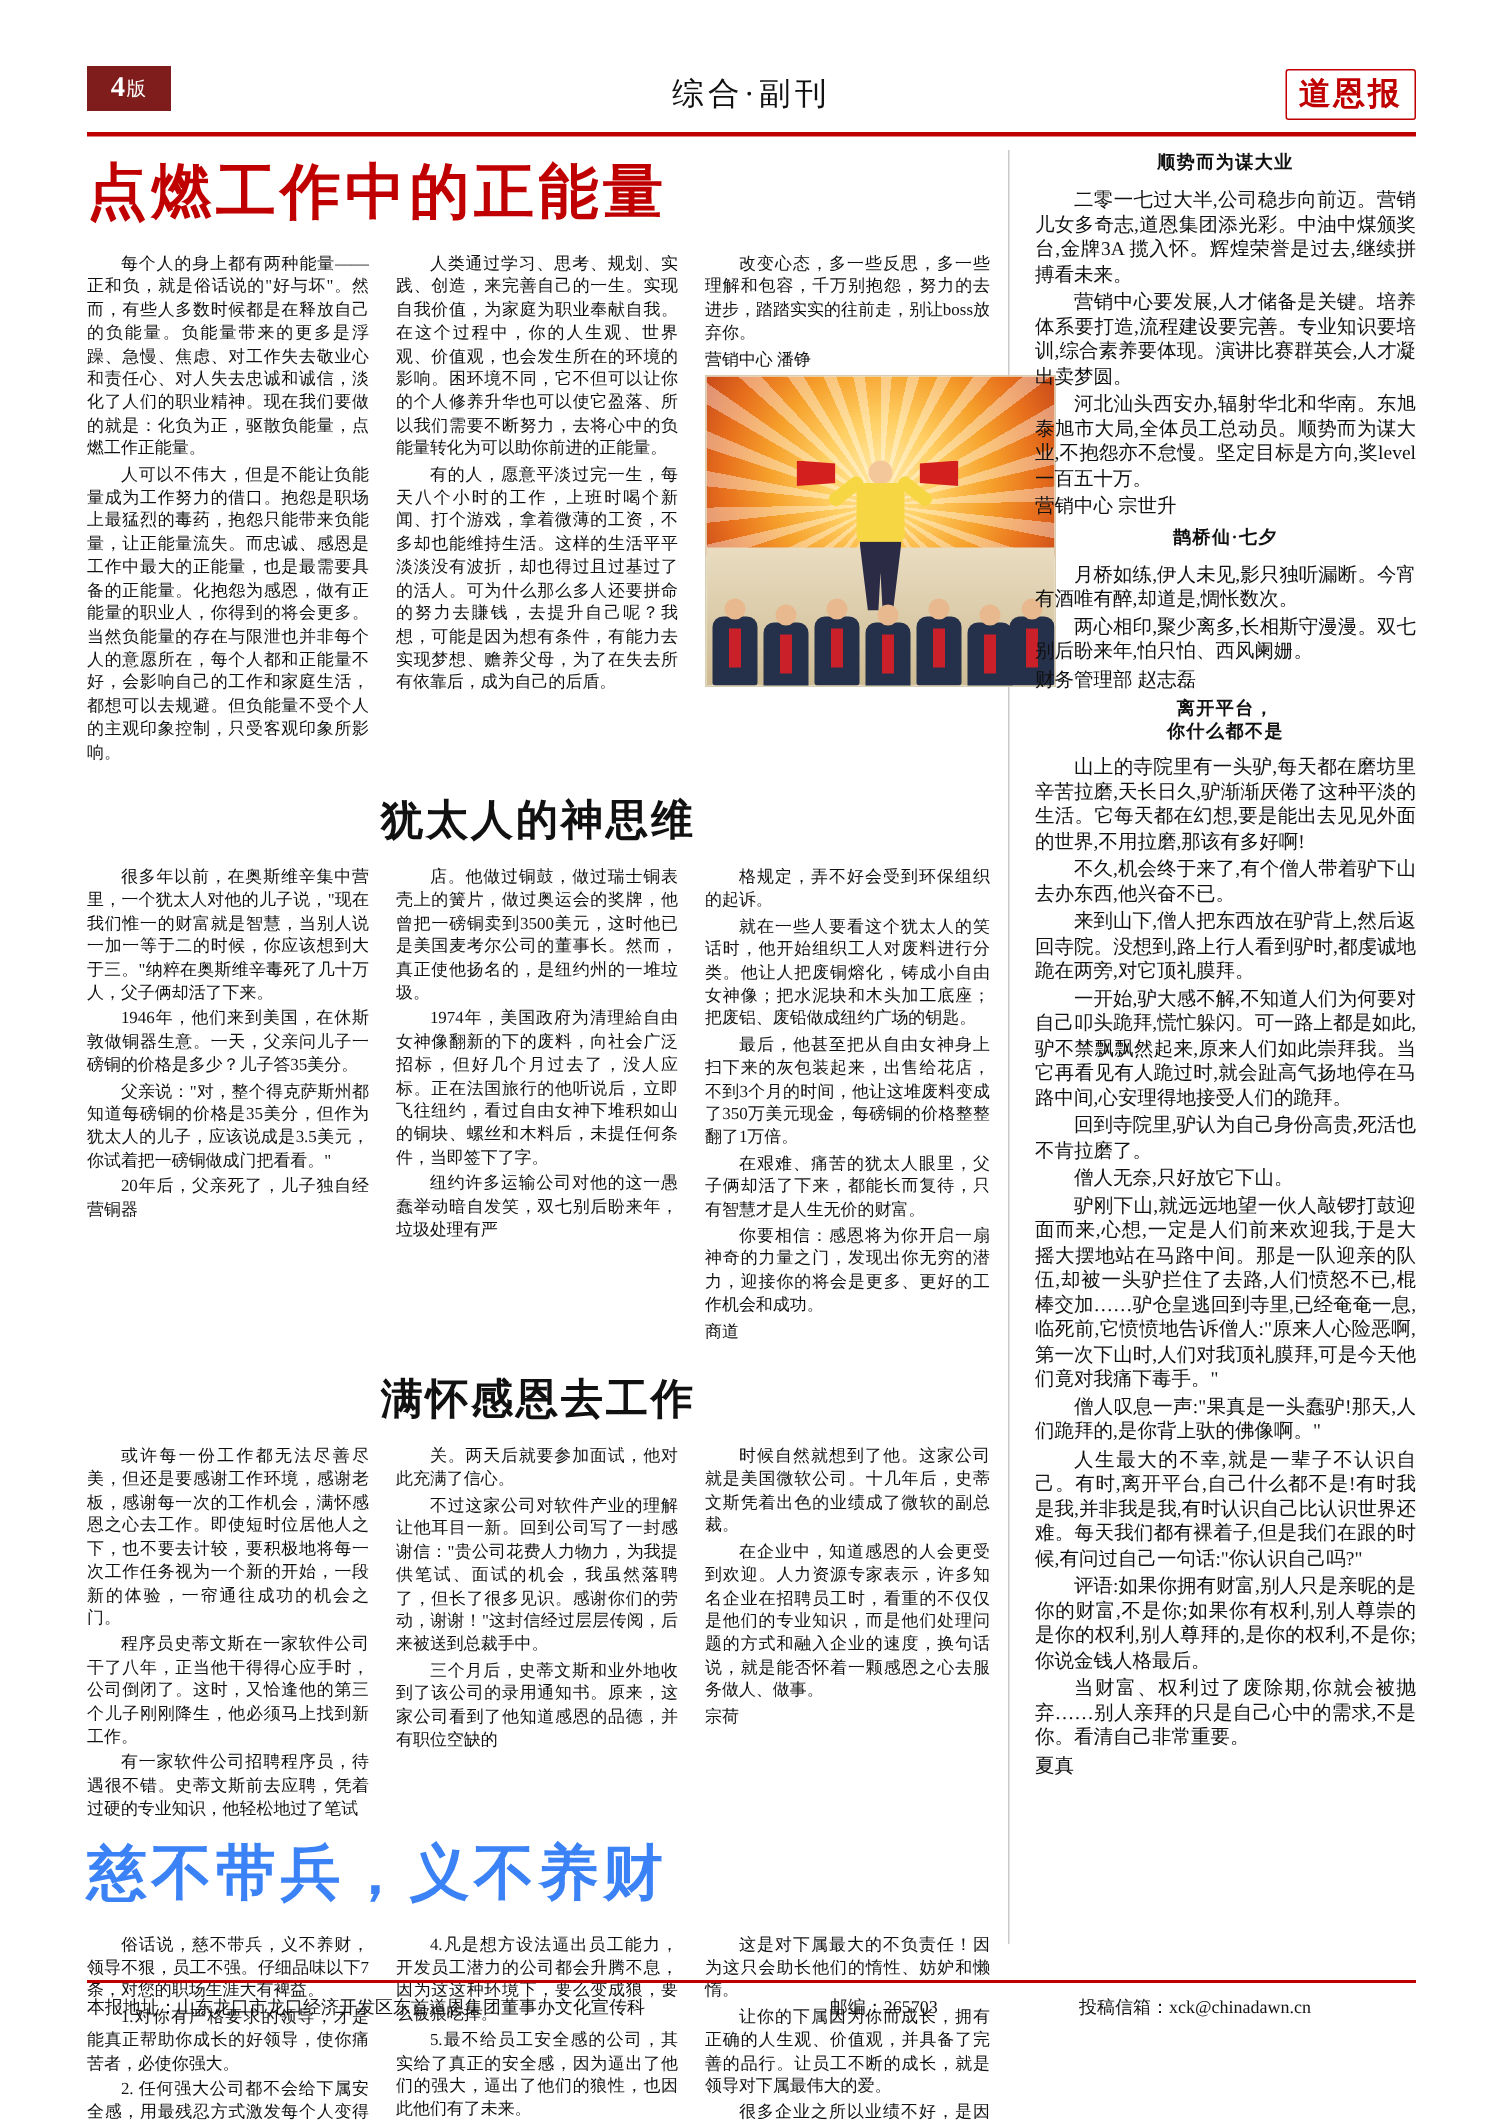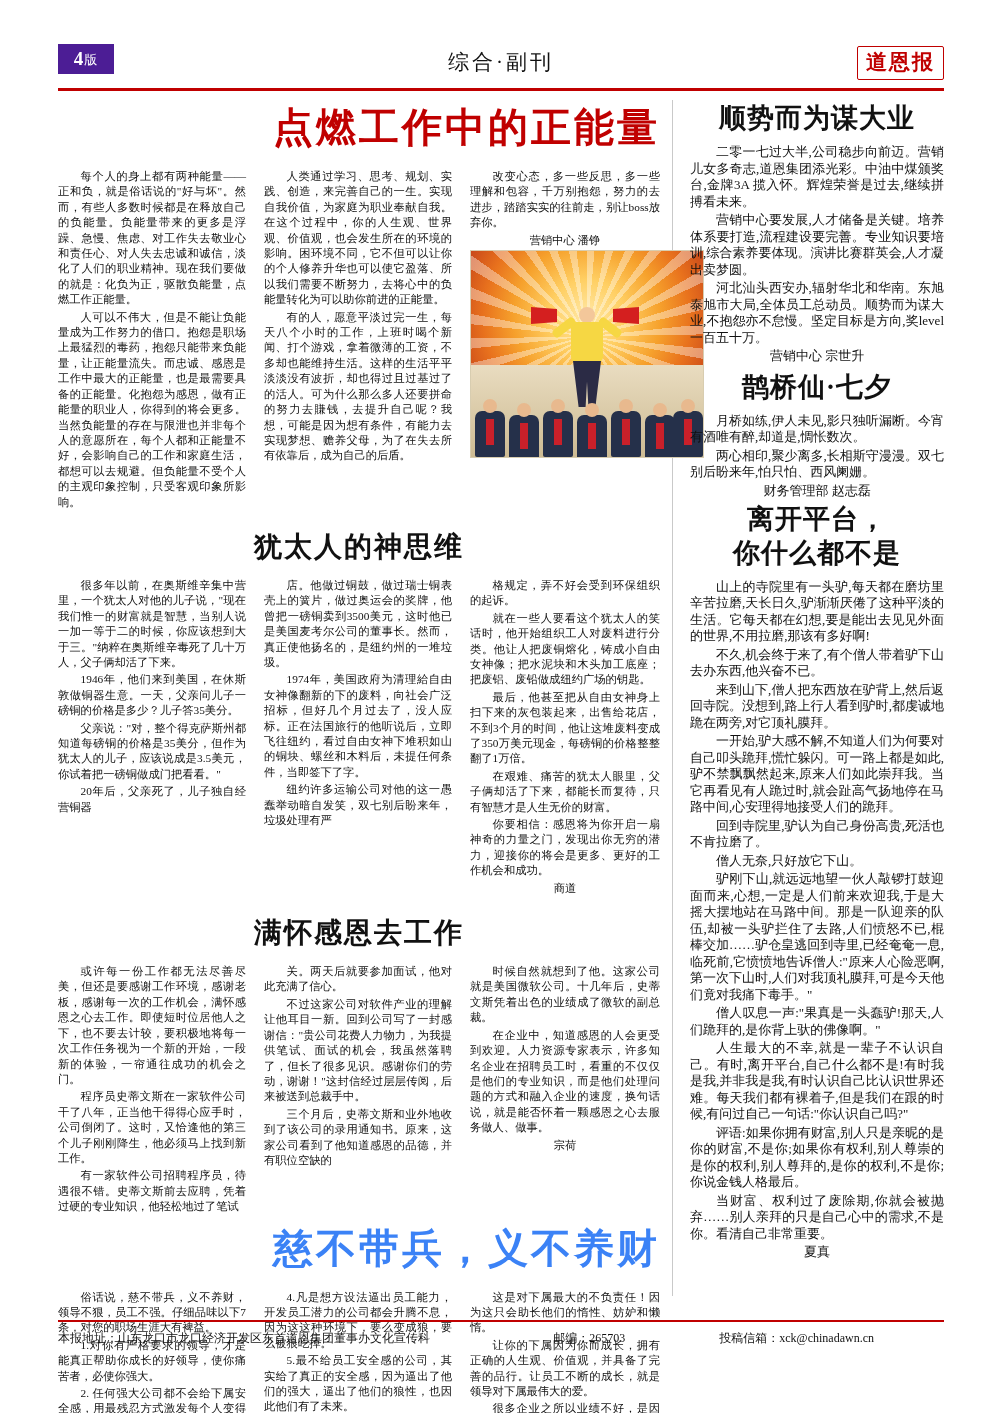--- a/index.html
+++ b/index.html
@@ -15,62 +15,62 @@
     position:absolute;left:0;top:0;width:1002px;height:1413px;
     padding:0;box-sizing:border-box;
   }
   
   .masthead{
     position:absolute;left:58px;top:48px;width:886px;height:40px;
     border-bottom:3px solid #c00000;
   }
   .page-badge{
     position:absolute;left:0;top:-4px;width:56px;height:30px;
-    background:#4c1d95;color:#fff;
+    background:#7f1d1d;color:#fff;
     font-family:"Liberation Sans","DejaVu Sans",sans-serif;
     font-size:13px;line-height:30px;text-align:center;letter-spacing:1px;
   }
   .page-badge .num{font-size:19px;font-weight:bold;font-family:"Liberation Serif",serif;vertical-align:-1px;}
   .masthead-title{
     position:absolute;left:0;top:0;width:886px;text-align:center;
     font-size:21px;font-weight:normal;letter-spacing:3px;color:#111;
   }
   .masthead-logo{
     position:absolute;right:0;top:-2px;
     font-size:21px;font-weight:bold;letter-spacing:2px;color:#c00000;
     border:1px solid #c00000;padding:1px 8px 3px 8px;border-radius:2px;
     font-family:"Liberation Serif",serif;
   }
   
   .col-left{position:absolute;left:58px;top:100px;width:602px;}
   .col-right{position:absolute;left:690px;top:100px;width:254px;}
   .rule-v{position:absolute;left:672px;top:100px;width:1px;height:1196px;background:#c9c9c9;}
 
   h1.headline{
-    font-size:40px;font-weight:bold;color:#c00000;text-align:right;
+    font-size:40px;font-weight:bold;color:#c00000;text-align:left;
     margin:0 0 14px 0;letter-spacing:3px;
     font-family:"Liberation Serif","DejaVu Serif",serif;
   }
   h1.headline.black{color:#3b82f6;}
   h2.sub-headline{
     font-size:28px;font-weight:bold;text-align:center;color:#111;
     margin:16px 0 12px 0;letter-spacing:2px;
   }
   .rh{
-    font-size:27px;font-weight:bold;text-align:center;color:#111;
+    font-size:12px;font-weight:bold;text-align:center;color:#111;
     margin:0 0 8px 0;letter-spacing:1px;
   }
   .rh.two{line-height:1.25;}
   p{
     margin:0 0 2px 0;
     font-size:11.3px;line-height:15.4px;text-align:justify;
     text-indent:2em;
   }
   .right-body p{font-size:13px;line-height:16.5px;}
-  .byline{text-align:center;text-indent:0;font-size:11.3px;margin-top:2px;}
+  .byline{text-align:left;text-indent:0;font-size:11.3px;margin-top:2px;}
   .sec{margin-bottom:4px;}
   
   .art{
     width:232px;height:206px;float:none;
     margin:0 auto 4px auto;position:relative;overflow:hidden;
     background:linear-gradient(#f2ede0,#efe6cf);
     border:1px solid #d8cdb0;
   }
   .art .sky{position:absolute;left:0;top:0;right:0;height:120px;
     background:radial-gradient(circle at 50% 55%, #ffe9a8 0%, #ffcf63 28%, #f6a12c 55%, #e8711d 78%, #c9491a 100%);}

